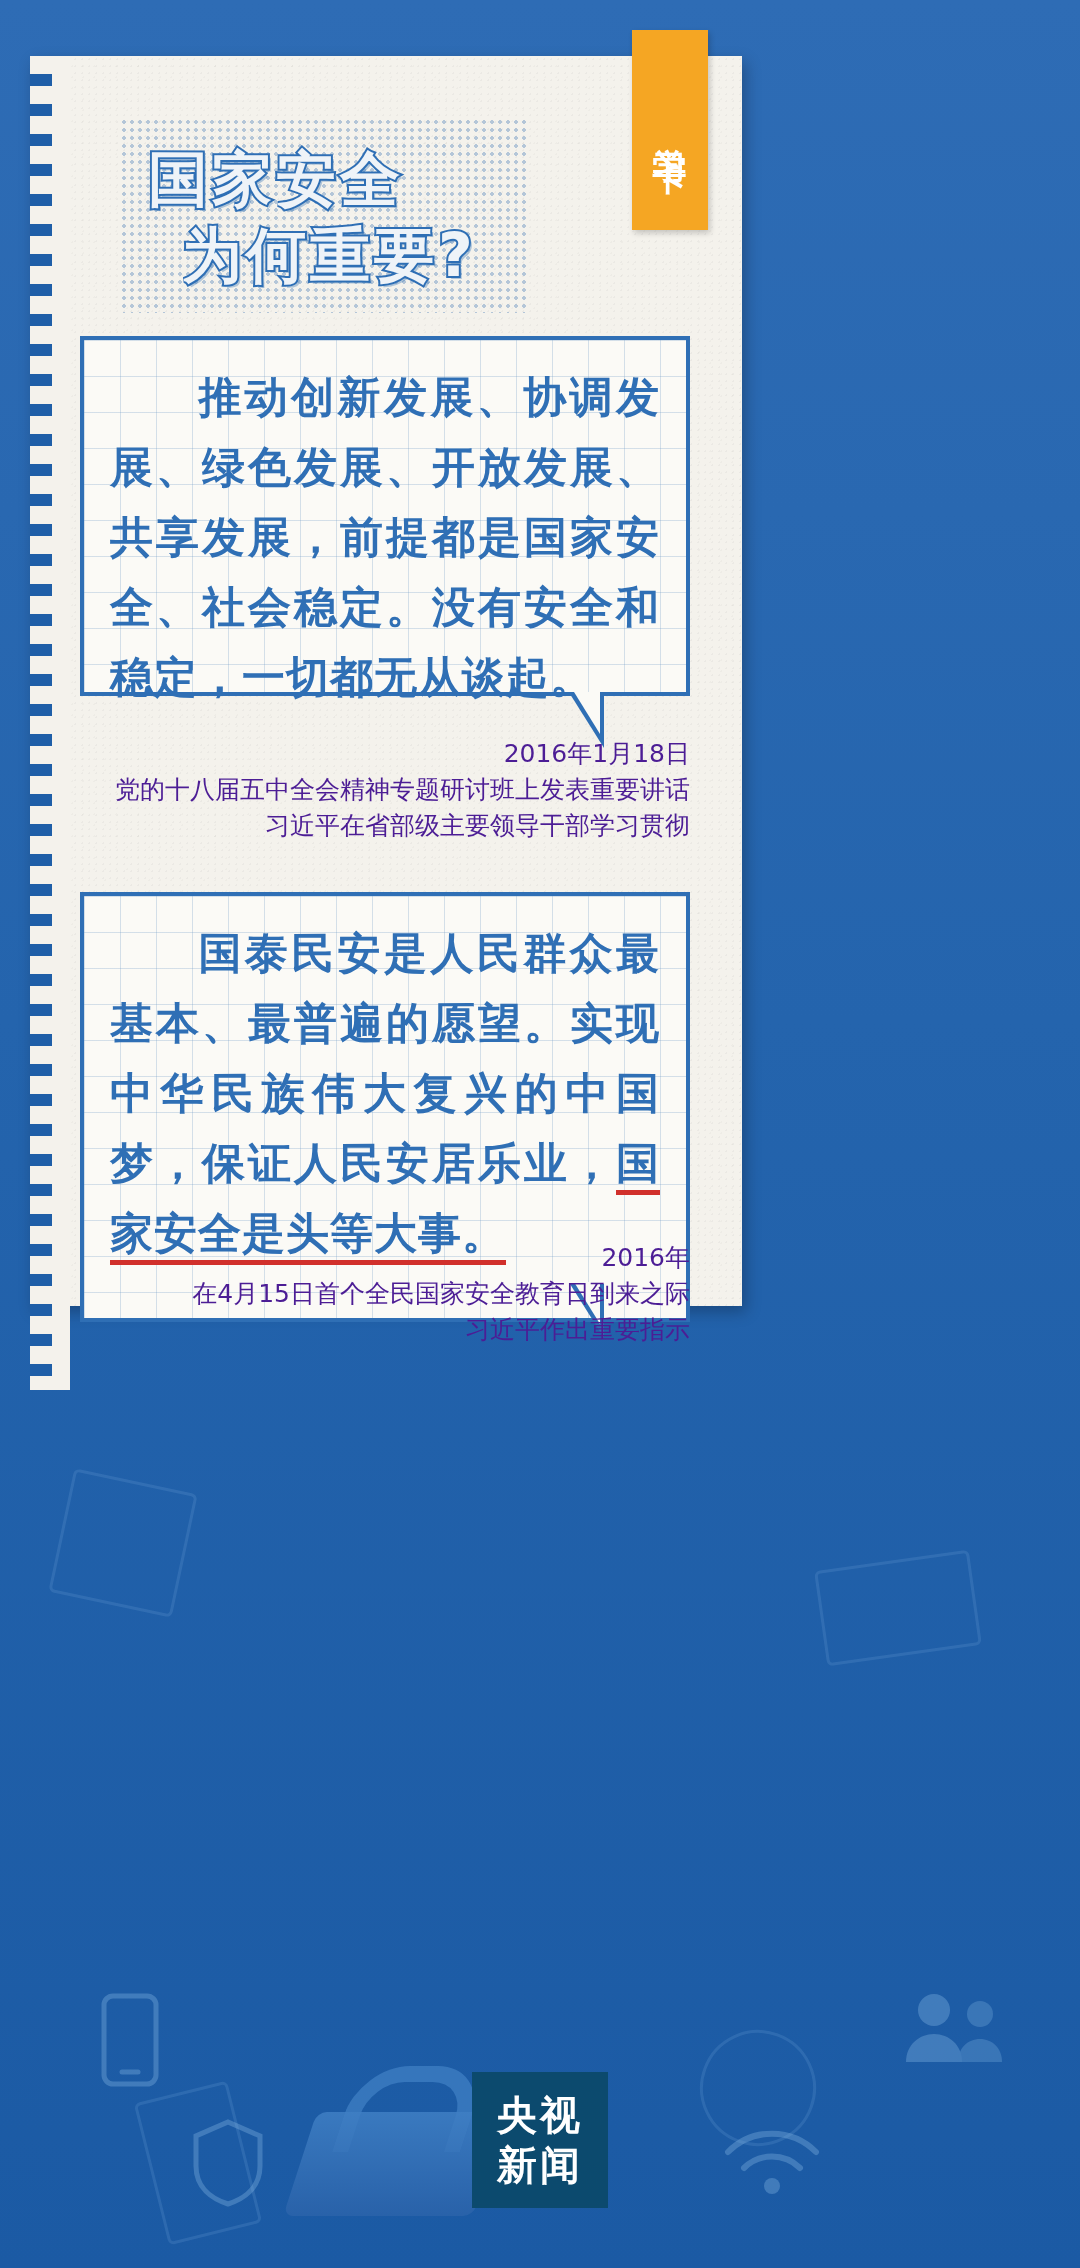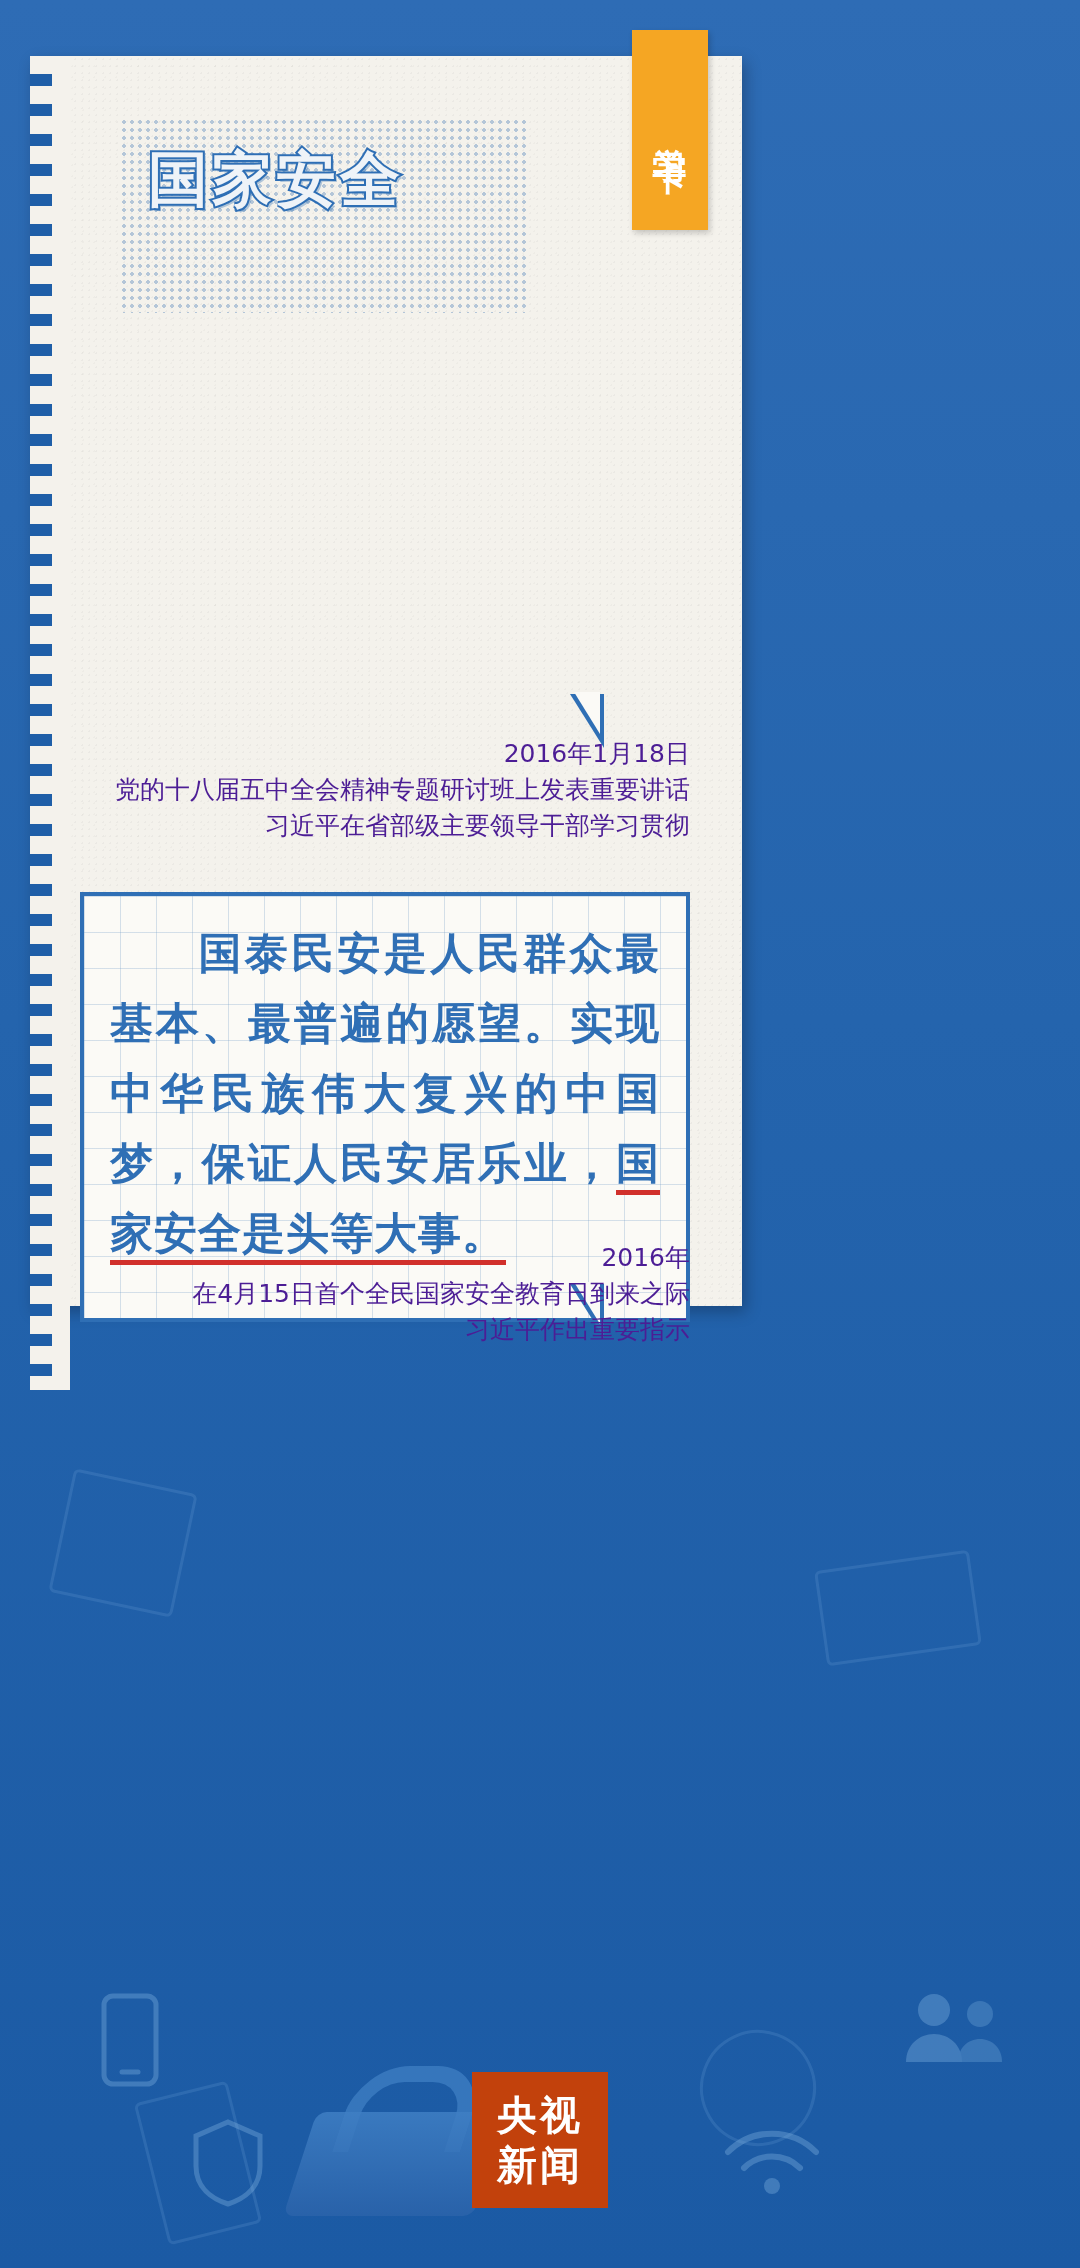--- a/index.html
+++ b/index.html
@@ -202,21 +202,21 @@
     transform: skewX(-18deg);
     opacity: .75;
   }
 
   #cctv-badge {
     position: absolute;
     left: 472px;
     bottom: 60px;
     width: 136px;
     height: 136px;
-    background: #c2410c;
+    background: #0c4a6e;
     display: flex;
     flex-direction: column;
     align-items: center;
     justify-content: center;
     gap: 4px;
   }
   #cctv-badge span {
     color: #fff;
     font-family: "DejaVu Sans", "Liberation Sans", sans-serif;
     font-weight: 700;
@@ -240,22 +240,28 @@
   <div class="bg-circuit" style="left:700px; top:2030px; width:110px; height:110px; transform:rotate(20deg); border-radius:50%;"></div>
   <div class="bg-circuit" style="left:150px; top:2090px; width:90px; height:140px; transform:rotate(-14deg);"></div>
 </div>
 
 <div id="paper">
   <div class="paper-texture"></div>
 
   <div id="title-block">
     <div id="title-halftone"></div>
     <div class="title-line" id="title-line1">国家安全</div>
-  </div>
-
+    <div class="title-line" id="title-line2">为何重要?</div>
+  </div>
+
+  <div class="quote-box" style="left:50px; top:280px; width:610px; height:360px;">
+    <div class="quote-text">
+      <span class="indent"></span><span>推动创新发展、协调发展、绿色发展、开放发展、共享发展，前提都是国家安全、社会稳定。没有安全和稳定，一切都无从谈起。</span>
+    </div>
+  </div>
   <div class="tail tail-outer" style="left:540px; top:638px;"></div>
   <div class="tail tail-inner" style="left:544px; top:636px;"></div>
 
   <div class="attribution" style="left:30px; top:680px; width:630px;">
     <div>2016年1月18日</div>
     <div>党的十八届五中全会精神专题研讨班上发表重要讲话</div>
     <div>习近平在省部级主要领导干部学习贯彻</div>
   </div>
 
   <div class="quote-box" style="left:50px; top:836px; width:610px; height:430px;">

